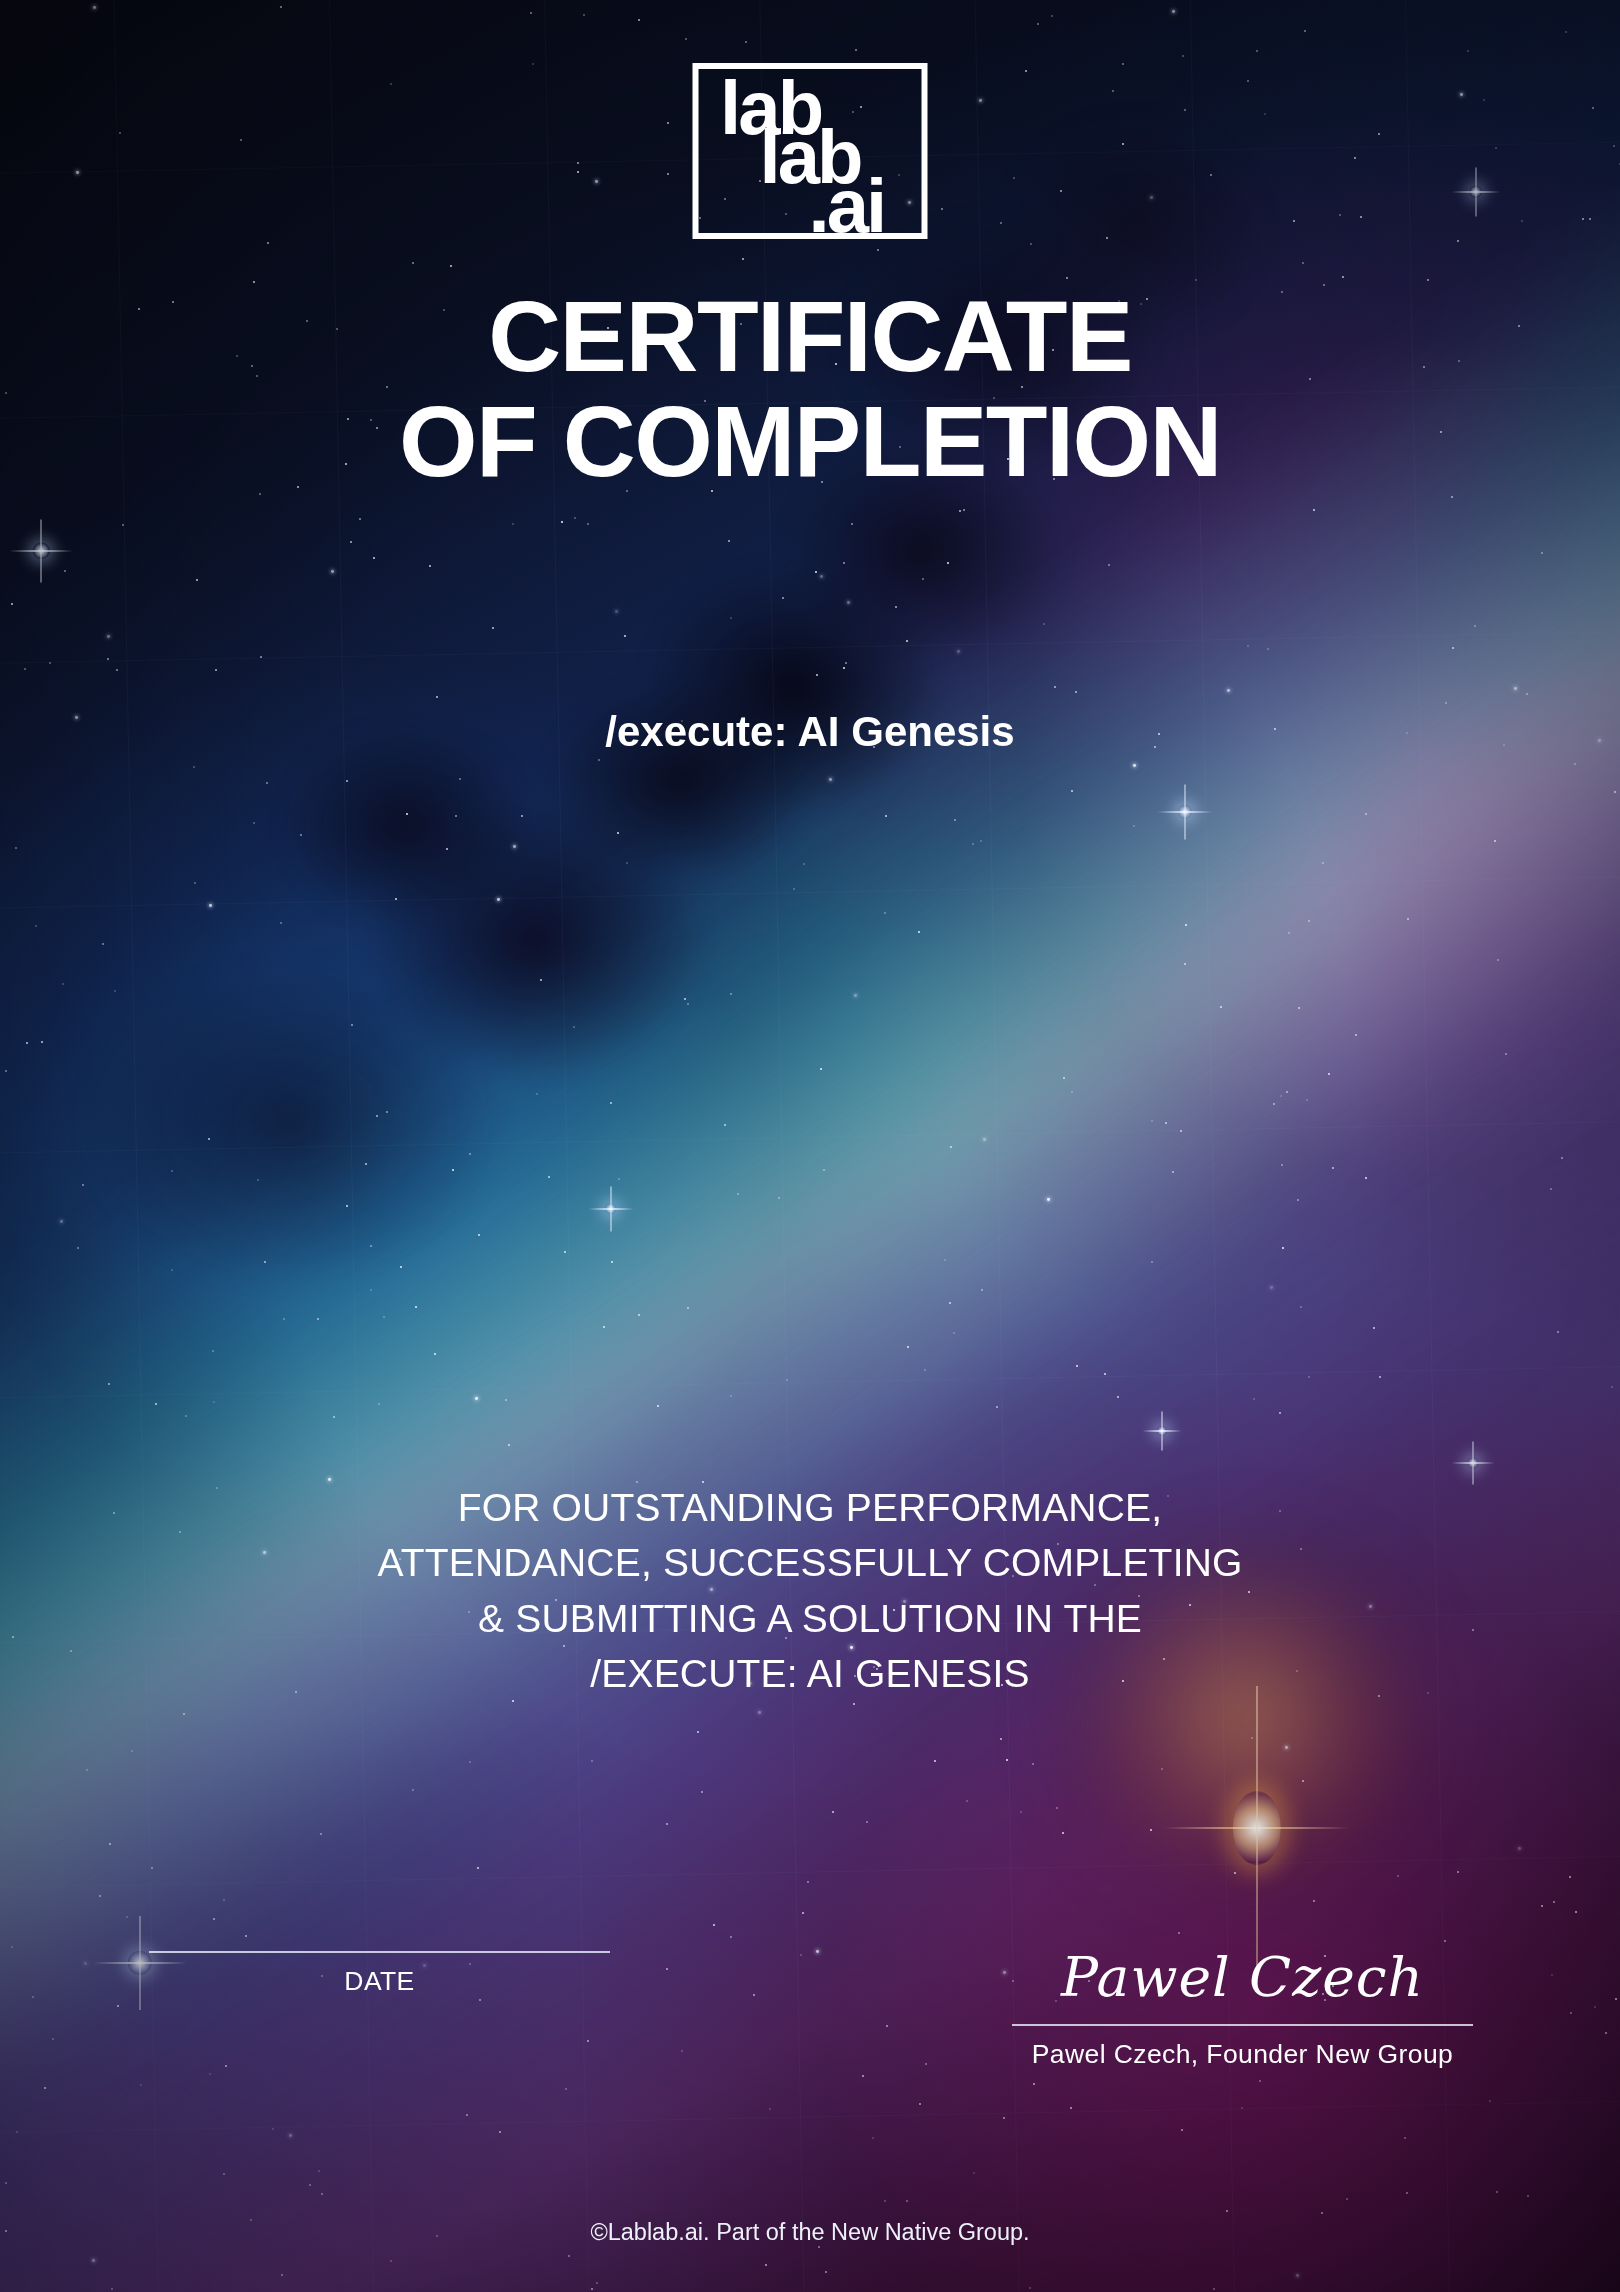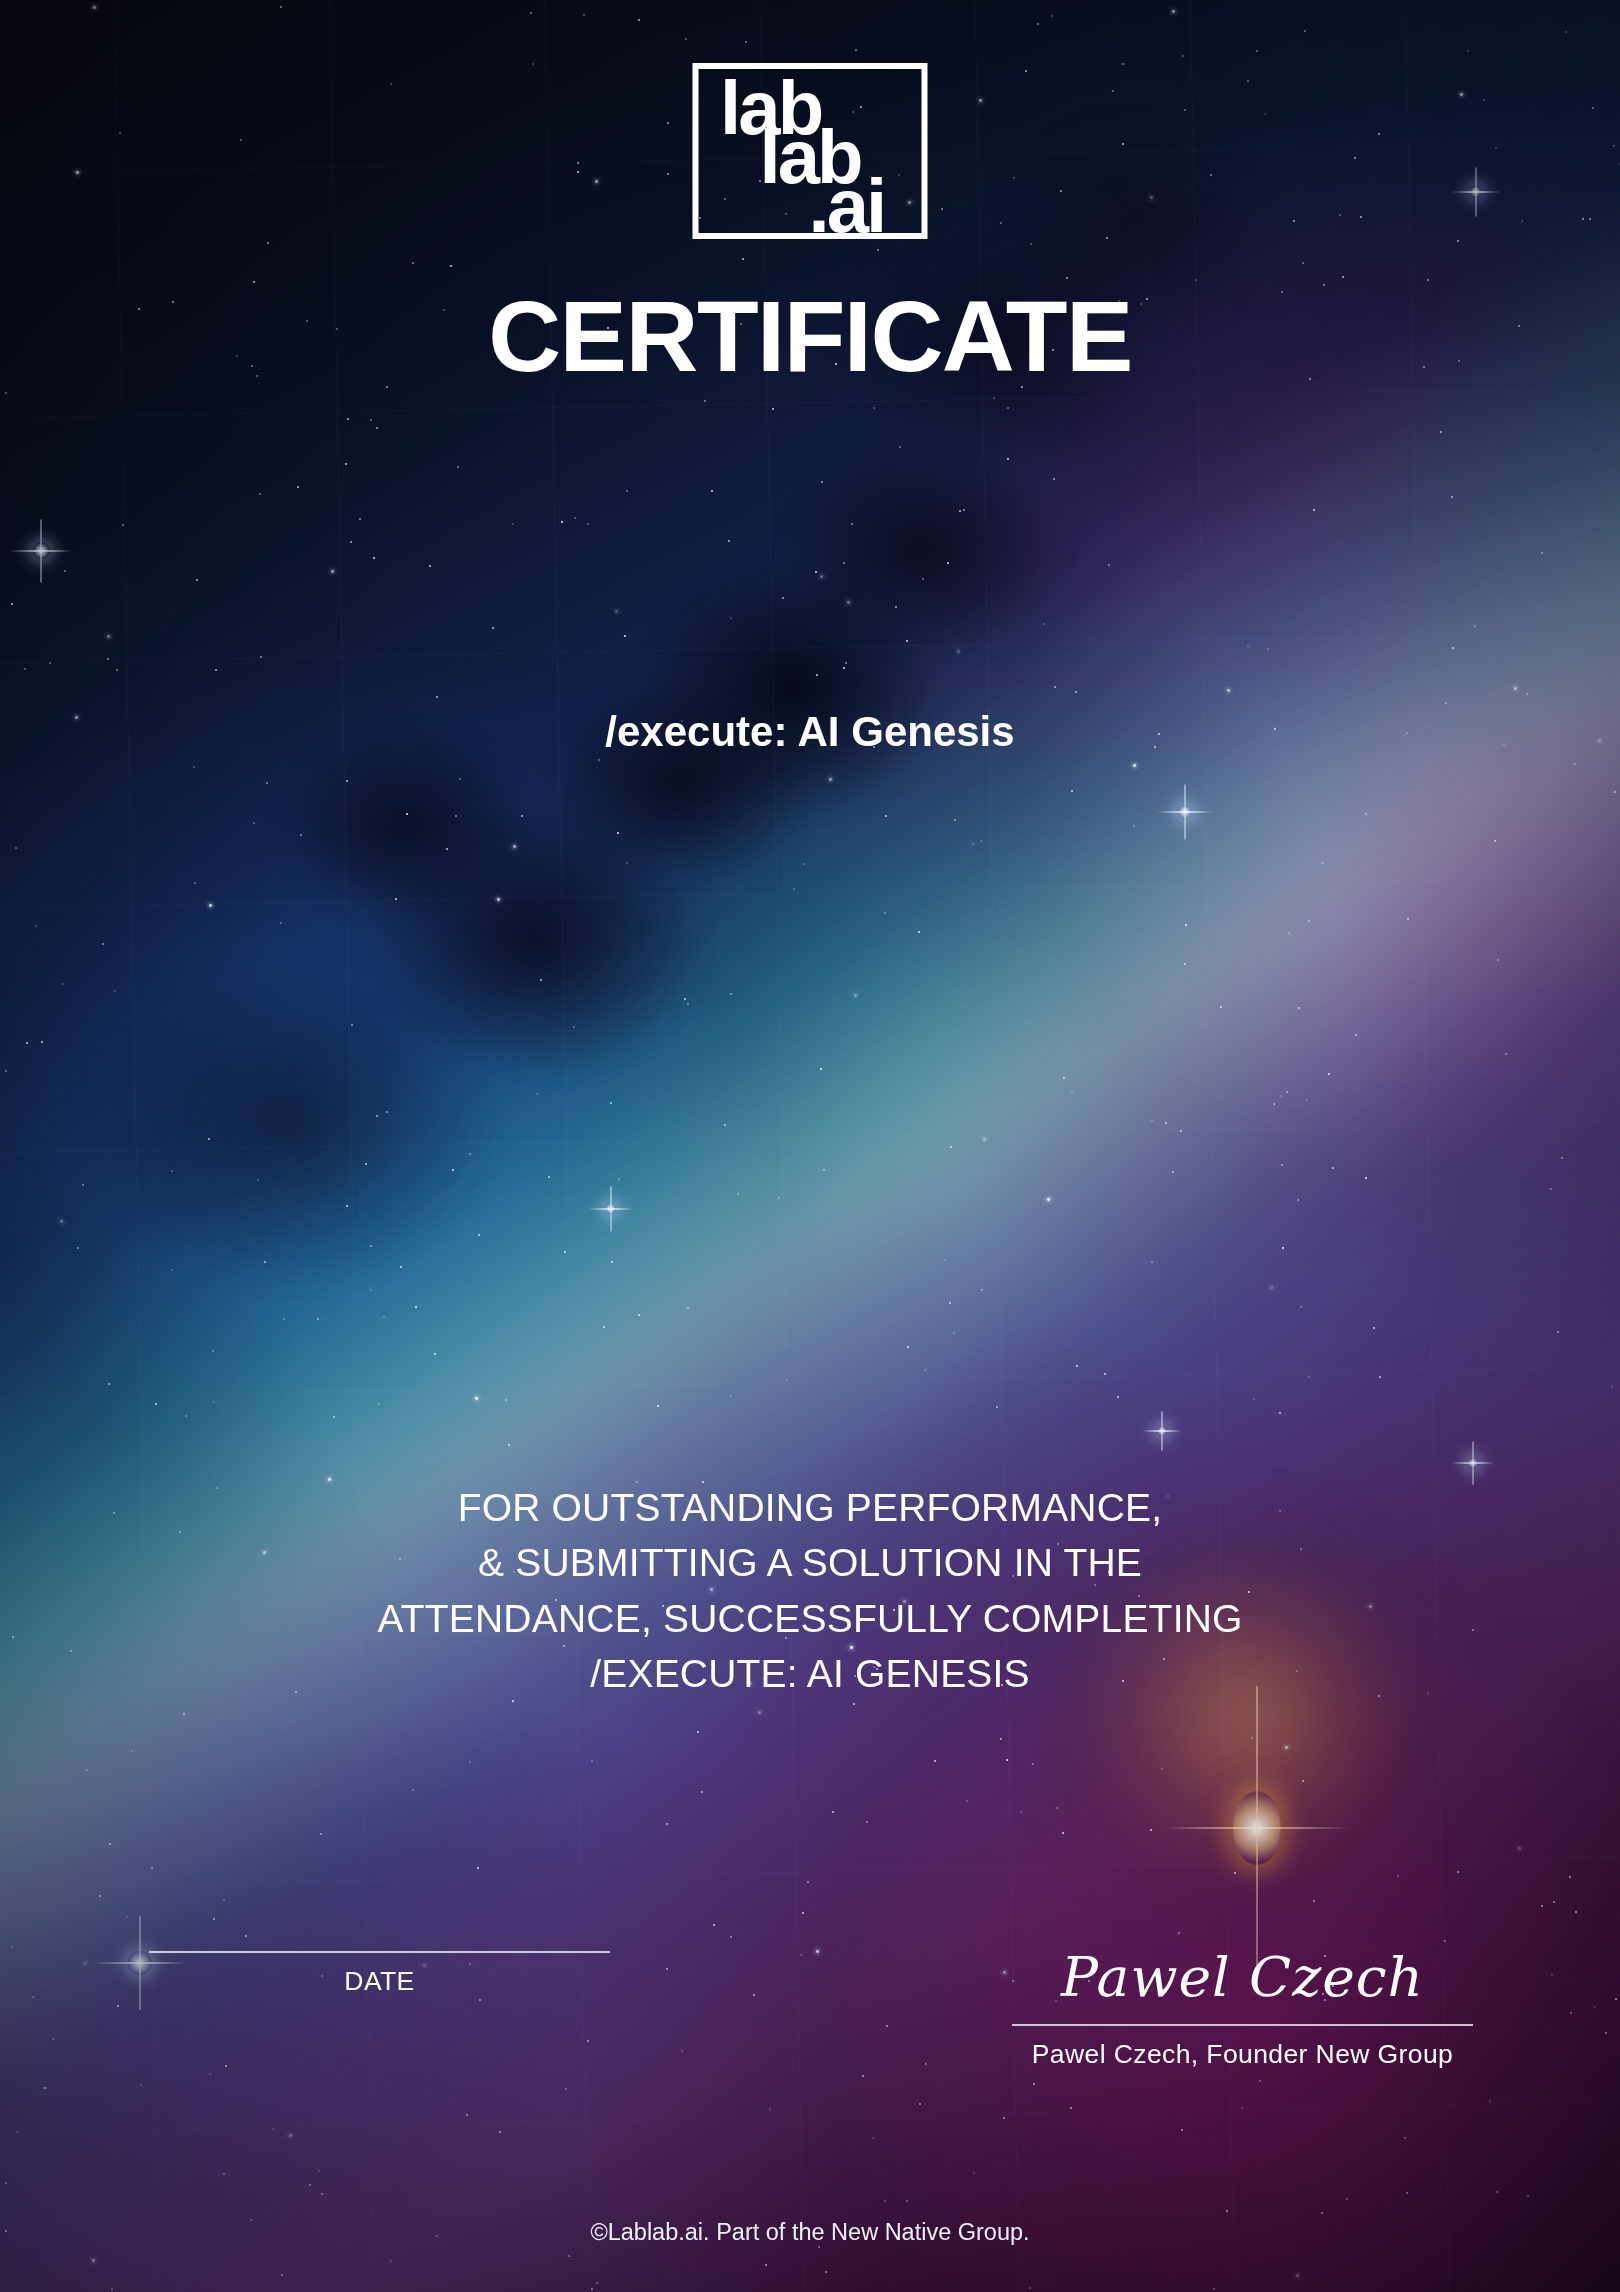--- a/index.html
+++ b/index.html
@@ -816,28 +816,29 @@
     <div class="logo-wrap">
       <div class="logo-inner">
         <span class="logo-l logo-l1">lab</span>
         <span class="logo-l logo-l2">lab</span>
         <span class="logo-l logo-l3">.ai</span>
       </div>
     </div>
 
     <div class="title">
       <span class="l1">CERTIFICATE</span>
+      <span class="l2">OF COMPLETION</span>
     </div>
     <div class="subtitle">/execute: AI Genesis</div>
 
 
     <div class="body-text">
       <span>FOR OUTSTANDING PERFORMANCE,</span>
+      <span>ATTENDANCE, SUCCESSFULLY COMPLETING</span>
       <span>&amp; SUBMITTING A SOLUTION IN THE</span>
-      <span>ATTENDANCE, SUCCESSFULLY COMPLETING</span>
       <span>/EXECUTE: AI GENESIS</span>
     </div>
 
     <div class="sig-row">
       <div class="sig-col left">
         <div class="sig-line"></div>
         <div class="sig-label">DATE</div>
       </div>
       <div class="sig-col right">
         <div class="sig-value script">Pawel Czech</div>

